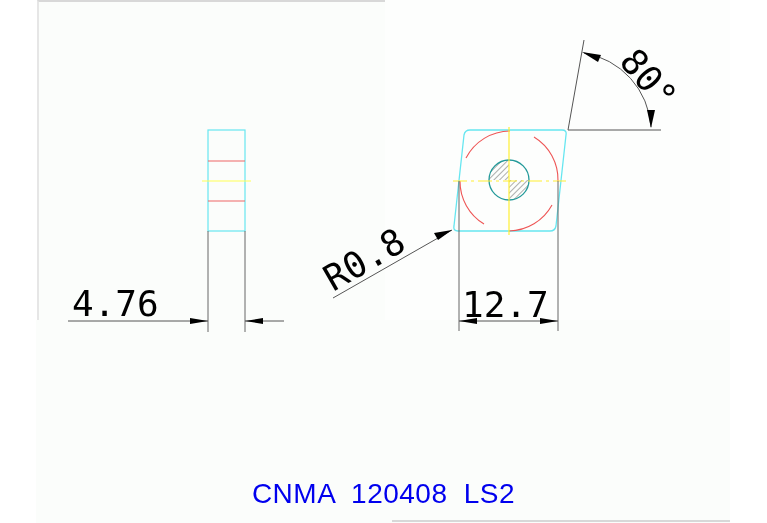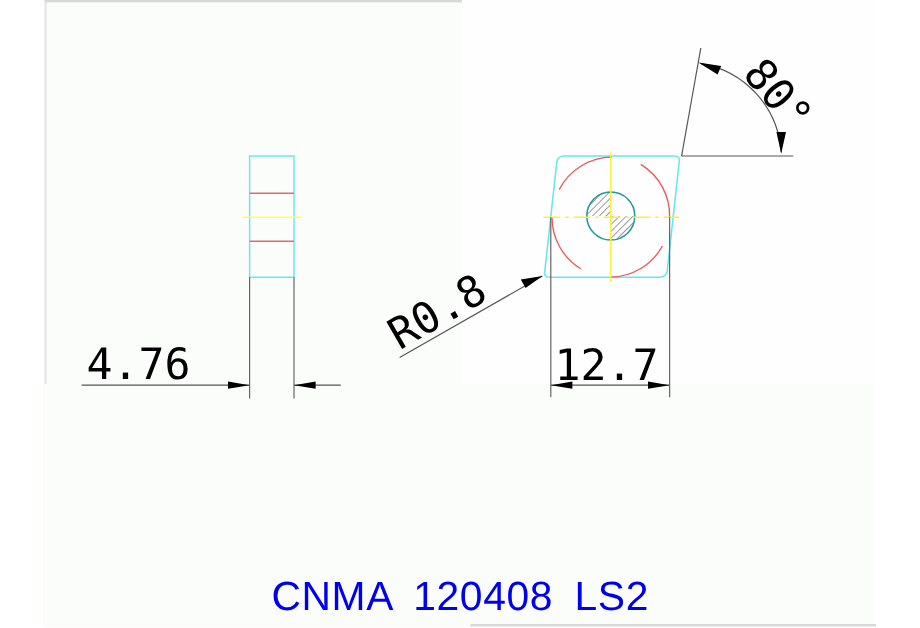--- a/index.html
+++ b/index.html
@@ -5,21 +5,21 @@
   html, body { margin: 0; padding: 0; background: #ffffff; }
   body { width: 767px; height: 523px; position: relative; overflow: hidden;
          font-family: "Liberation Sans", sans-serif; }
   .frame-top { position: absolute; left: 37px; top: 0; width: 348px; height: 320px;
                background: #fbfdfb; border-top: 2px solid #d8d8d8; border-left: 2px solid #e6e6e6; box-sizing: border-box; }
   .frame-bottom { position: absolute; left: 36px; top: 320px; width: 694px; height: 203px; background: #fbfdfb; }
   .frame-right { position: absolute; left: 385px; top: 0; width: 345px; height: 320px; background: #fdfefd; }
   .frame-bline { position: absolute; left: 392px; top: 520px; width: 338px; height: 2px; background: #d8d8d8; }
   svg.drawing { position: absolute; left: 0; top: 0; }
   .title { position: absolute; left: 0; width: 767px; top: 478px; text-align: center;
-           color: #0000ee; font-size: 34px; font-family: "Liberation Sans", sans-serif; word-spacing: 8px; letter-spacing: 0.5px; }
+           color: #0000ee; font-size: 28px; font-family: "Liberation Sans", sans-serif; word-spacing: 8px; letter-spacing: 0.5px; }
   .dimtext { font-family: "DejaVu Sans Mono", "Liberation Mono", monospace; fill: #000; }
 </style>
 </head>
 <body>
 
 <div class="frame-right"></div>
 <div class="frame-top"></div>
 <div class="frame-bottom"></div>
 <div class="frame-bline"></div>
 

